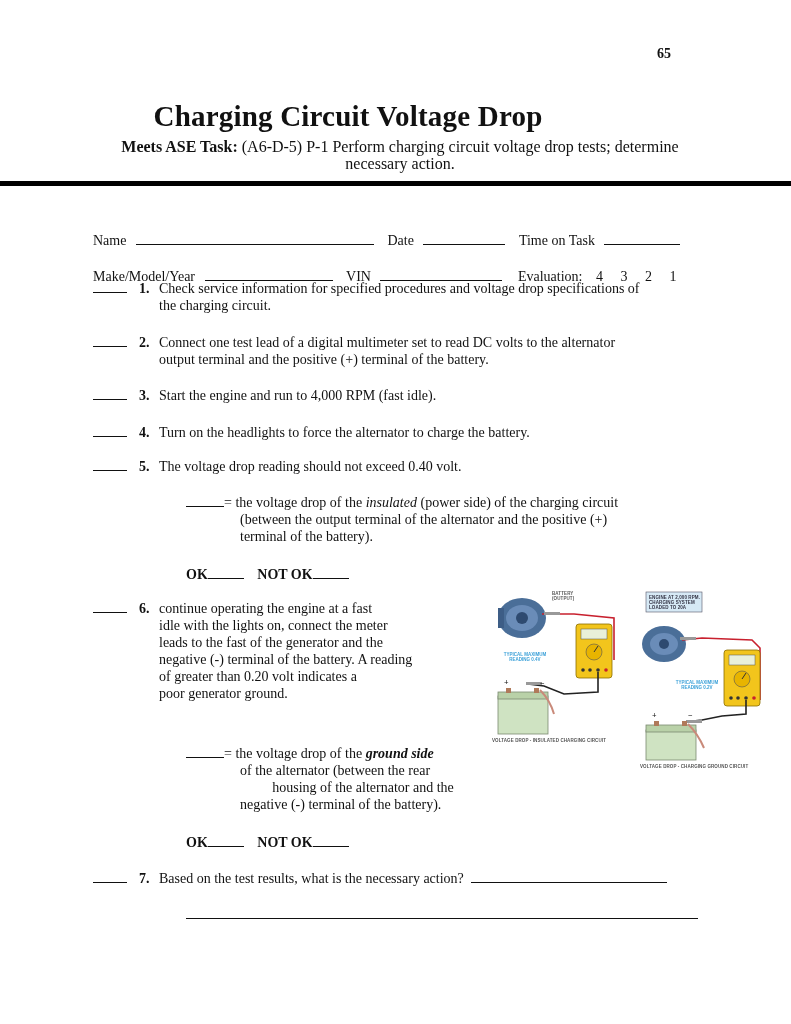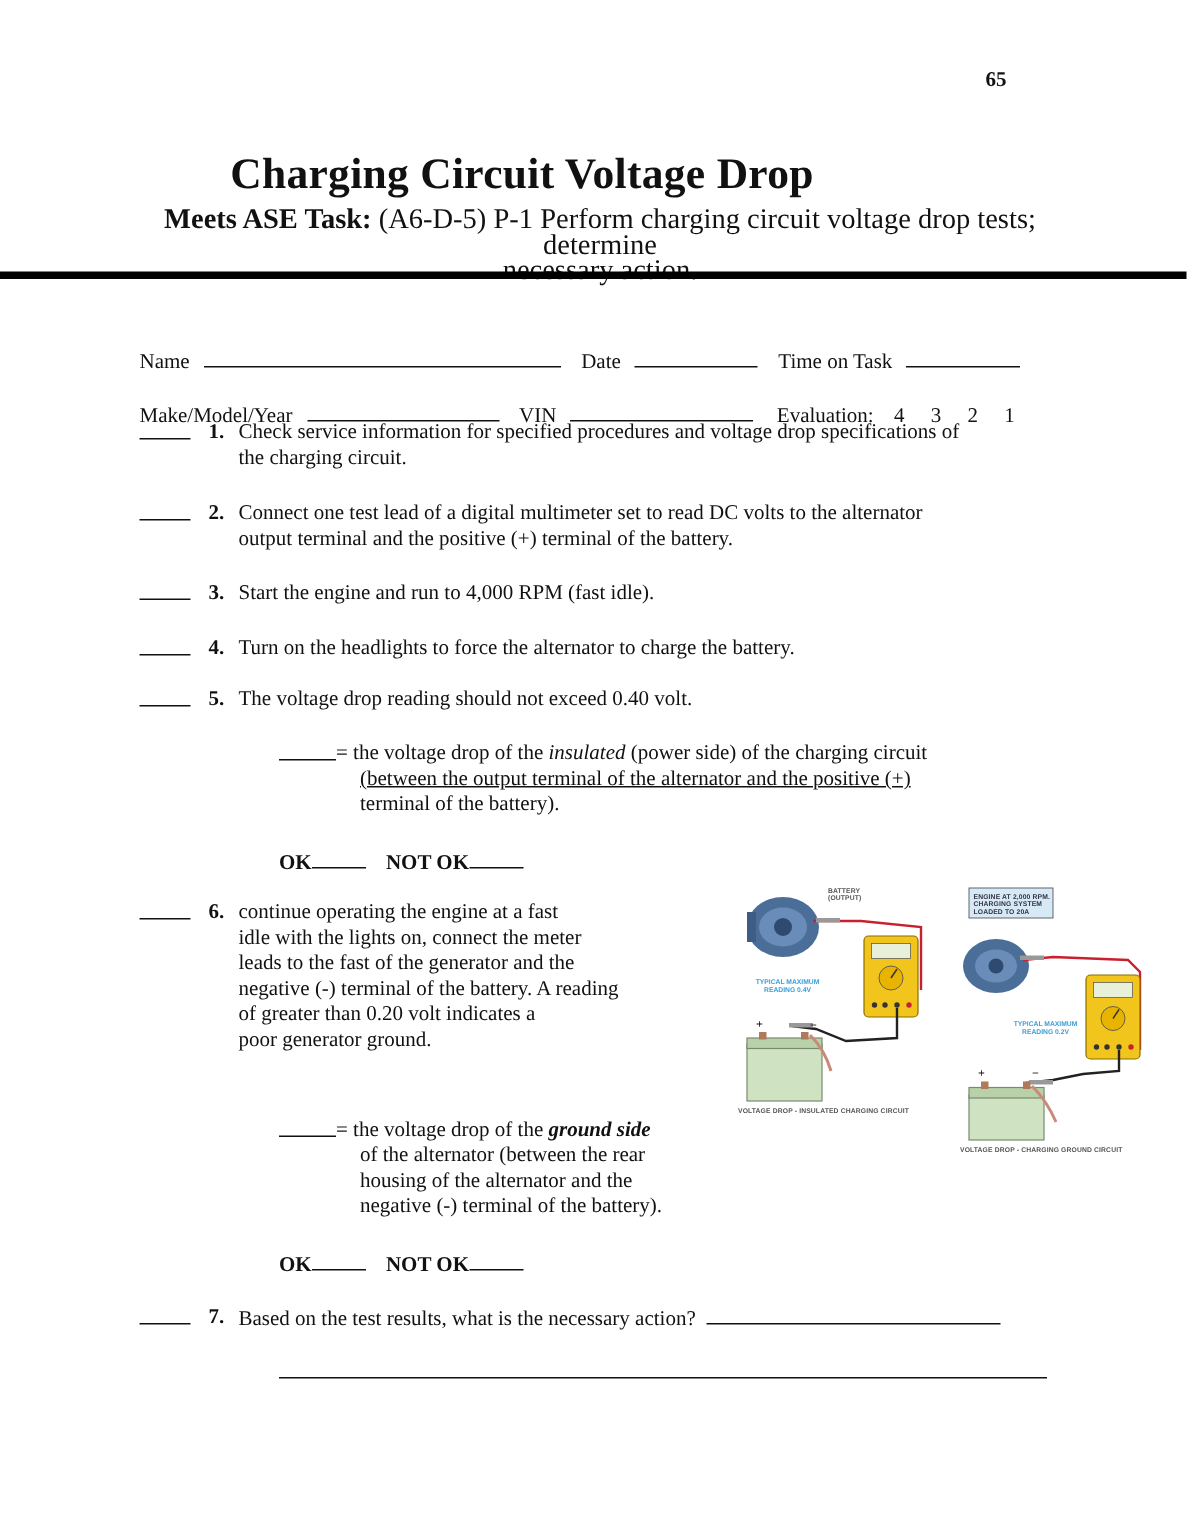--- a/index.html
+++ b/index.html
@@ -1,21 +1,21 @@
 <!DOCTYPE html>
 <html><head>
 <meta charset="utf-8">
 <style>
   html, body { margin:0; padding:0; background:#ffffff; }
   body { width:791px; height:1024px; position:relative; overflow:hidden;
          font-family:"Liberation Serif", "DejaVu Serif", serif; color:#111; }
   .abs { position:absolute; }
   .page-num { right:120px; top:46px; font-weight:bold; font-size:14px; }
   .title { left:0; width:696px; top:100px; text-align:center; font-weight:bold; font-size:29px; letter-spacing:0.2px; }
-  .ase { left:100px; width:600px; top:138px; text-align:center; font-size:19px; line-height:17px; }
+  .ase { left:100px; width:600px; top:138px; text-align:center; font-size:16px; line-height:17px; }
   .ase b { font-weight:bold; }
   .rule { left:0; top:181px; width:791px; height:5px; background:#000; }
   .field-row { left:93px; font-size:14px; font-weight:normal; white-space:nowrap;margin-top:24px; }
   .blank { display:inline-block; border-bottom:1.3px solid #111; height:12px; vertical-align:baseline; }
   .step { left:93px; font-size:14px; line-height:17px; }
   .step .line { display:inline-block; width:34px; border-bottom:1.3px solid #111; height:12px; vertical-align:top; }
   .step .num { position:absolute; left:46px; top:0; font-weight:bold; }
   .step .txt { position:absolute; left:66px; top:0; }
   .sub { font-size:14px; line-height:17px; }
   .sub .line { display:inline-block; width:38px; border-bottom:1.3px solid #111; height:12px; vertical-align:top; }
@@ -91,21 +91,21 @@
 </div>
 
 <div class="abs step" style="top:458px;width:620px;height:18px;">
   <span class="line"></span>
   <span class="num">5.</span>
   <div class="txt">The voltage drop reading should not exceed 0.40 volt.</div>
 </div>
 
 <div class="abs sub" style="left:186px;top:494px;width:500px;">
   <div><span class="line"></span><span>= the voltage drop of the </span><i>insulated</i><span> (power side) of the charging circuit</span></div>
-  <div style="padding-left:54px;text-decoration:underline;">(between the output terminal of the alternator and the positive (+)</div>
+  <div style="padding-left:54px;">(between the output terminal of the alternator and the positive (+)</div>
   <div style="padding-left:54px;">terminal of the battery).</div>
 </div>
 
 <div class="abs okrow" style="left:186px;top:566px;">
   <span>OK</span><span class="b"></span>
   <span style="margin-left:10px;">NOT OK</span><span class="b"></span>
 </div>
 
 <div class="abs step" style="top:600px;width:380px;height:124px;">
   <span class="line"></span>
@@ -116,21 +116,21 @@
     <div>leads to the fast of the generator and the</div>
     <div>negative (-) terminal of the battery.  A reading</div>
     <div>of greater than 0.20 volt indicates a</div>
     <div>poor generator ground.</div>
   </div>
 </div>
 
 <div class="abs sub" style="left:186px;top:745px;width:300px;">
   <div><span class="line"></span><span>= the voltage drop of the </span><i style="font-weight:bold;margin-top:12px;">ground side</i></div>
   <div style="padding-left:54px;">of the alternator (between the rear</div>
-  <div style="padding-left:54px;">housing of the alternator and the</div>
+  <div style="padding-left:54px;text-align:center;">housing of the alternator and the</div>
   <div style="padding-left:54px;">negative (-) terminal of the battery).</div>
 </div>
 
 <div class="abs okrow" style="left:186px;top:834px;">
   <span>OK</span><span class="b"></span>
   <span style="margin-left:10px;">NOT OK</span><span class="b"></span>
 </div>
 
 <div class="abs step" style="top:870px;width:620px;height:18px;">
   <span class="line"></span>

